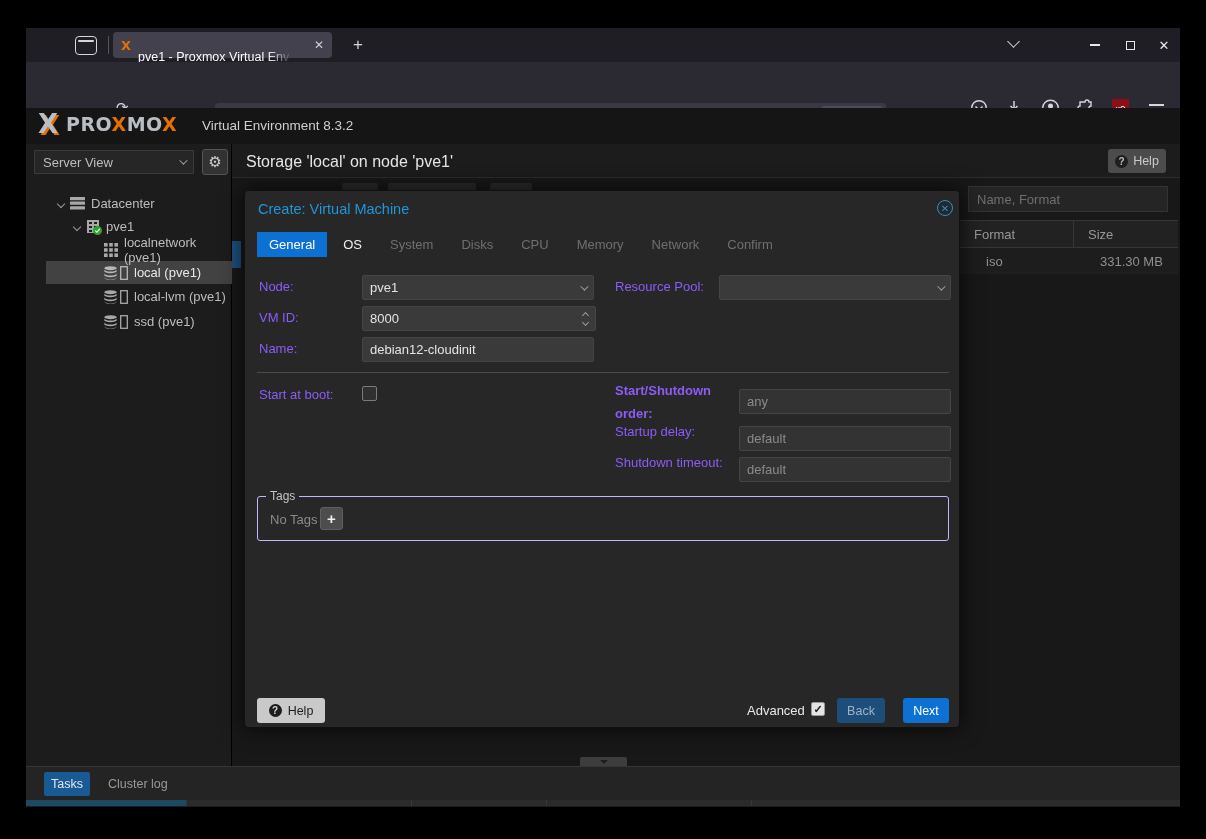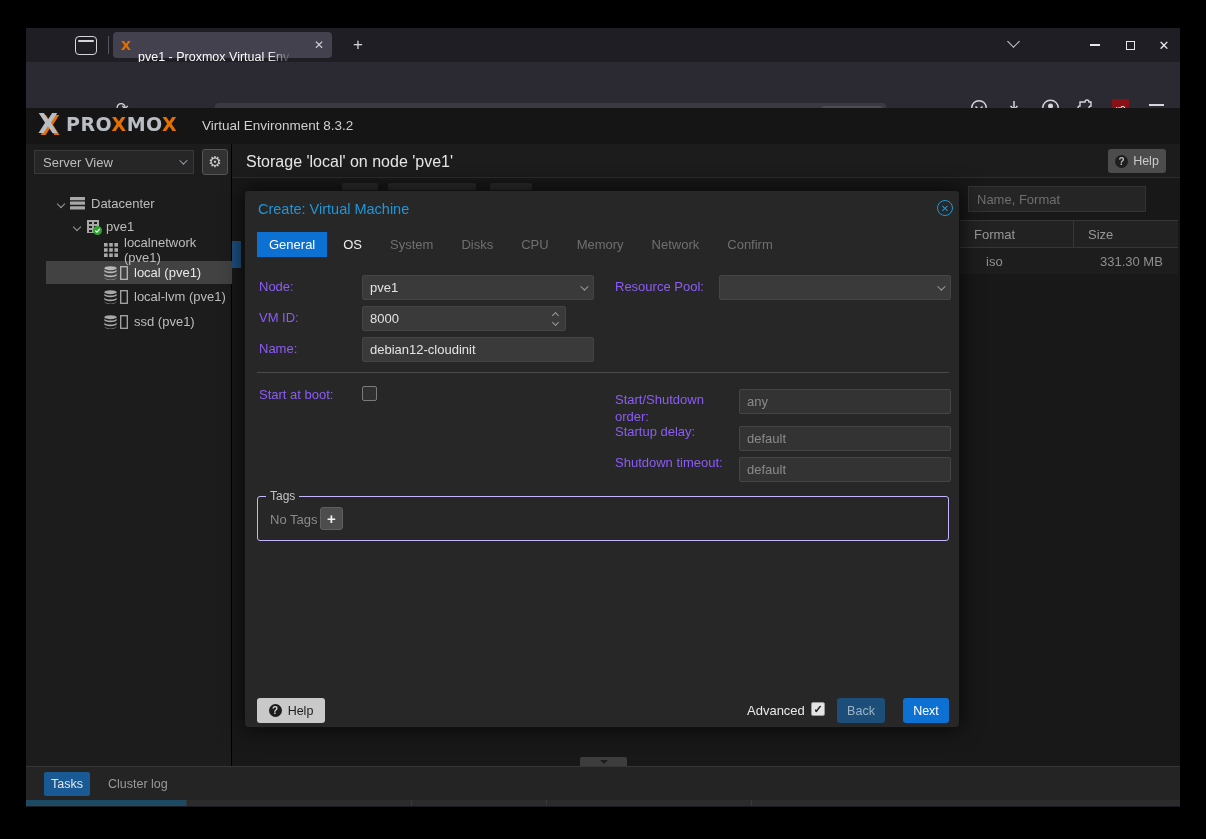--- a/index.html
+++ b/index.html
@@ -80,21 +80,21 @@
 
   
   .cheader { position:absolute; left:0; top:0; width:948px; height:34px; background:#1c1c1c; border-bottom:1px solid #2c2c2c; }
   .ctitle { position:absolute; left:14px; top:9px; font-size:16px; color:#e5e5e5; }
   .chelp { position:absolute; left:876px; top:5px; width:58px; height:24px; background:#4c4c4c; border-radius:3px;
     color:#c9c9c9; font-size:12.5px; display:flex; align-items:center; justify-content:center; gap:5px; }
   .qmark { width:13px; height:13px; border-radius:50%; background:#1e1e1e; color:#bdbdbd; font-size:10px; font-weight:bold;
     display:flex; align-items:center; justify-content:center; }
   .sliver { position:absolute; background:#2a2a2a; border-radius:2px 2px 0 0; }
   .bluesliver { position:absolute; left:0px; top:97px; width:9px; height:27px; background:#1d5080; }
-  .bgsearch { position:absolute; left:736px; top:42px; width:178px; height:26px; background:#252525; border:1px solid #333;
+  .bgsearch { position:absolute; left:736px; top:42px; width:200px; height:26px; background:#252525; border:1px solid #333;
     color:#6f6f6f; font-size:13px; display:flex; align-items:center; padding:0 8px; }
   .bgtable { position:absolute; left:728px; top:76px; width:218px; }
   .bgthead { height:28px; display:flex; border-top:1px solid #363636; border-bottom:1px solid #363636; background:#222; color:#979797; font-size:13px; }
   .bgthead div { display:flex; align-items:center; padding-left:14px; }
   .bgcol1 { width:114px; border-right:1px solid #363636; } .bgcol2 { width:104px; }
   .bgtrow { height:26px; display:flex; color:#8f8f8f; font-size:13px; background:#1d1d1d; }
   .bgtrow div { display:flex; align-items:center; padding-left:26px; }
 
   
   .statusbar { position:absolute; left:0; top:738px; width:1154px; height:34px; background:#242424; border-top:1px solid #363636; }
@@ -429,39 +429,39 @@
       <span>pve1</span>
       <span class="chev"></span>
     </div>
     <span class="flabel" style="left:370px; top:88px;">Resource Pool:</span>
     <div class="dfield" style="left:474px; top:84px; width:232px;">
       <span></span>
       <span class="chev"></span>
     </div>
 
     <span class="flabel" style="left:14px; top:119px;">VM ID:</span>
-    <div class="dfield" style="left:117px; top:115px; width:204px;">
+    <div class="dfield" style="left:117px; top:115px; width:234px;">
       <input value="8000" style="">
       <span class="spin">
           <i class="up"></i>
           <i class="dn"></i>
         </span>
     </div>
 
     <span class="flabel" style="left:14px; top:150px;">Name:</span>
     <div class="dfield" style="left:117px; top:146px; width:232px;">
       <input value="debian12-cloudinit" style="">
     </div>
 
     <div class="dsep"></div>
 
     <span class="flabel" style="left:14px; top:196px;">Start at boot:</span>
     <div class="cbox" style="left:117px; top:195px;"></div>
 
-    <span class="flabel" style="left:370px; top:200px; width:108px; line-height:17px;">Start/Shutdown order:</span>
+    <span class="flabel" style="left:370px; top:188px; width:108px; line-height:23px;font-weight:bold;">Start/Shutdown order:</span>
     <div class="dfield" style="left:494px; top:198px; width:212px; background:#333;">
       <input placeholder="any" style="">
     </div>
 
     <span class="flabel" style="left:370px; top:233px;">Startup delay:</span>
     <div class="dfield" style="left:494px; top:235px; width:212px; background:#333;">
       <input placeholder="default" style="">
     </div>
 
     <span class="flabel" style="left:370px; top:264px;">Shutdown timeout:</span>

